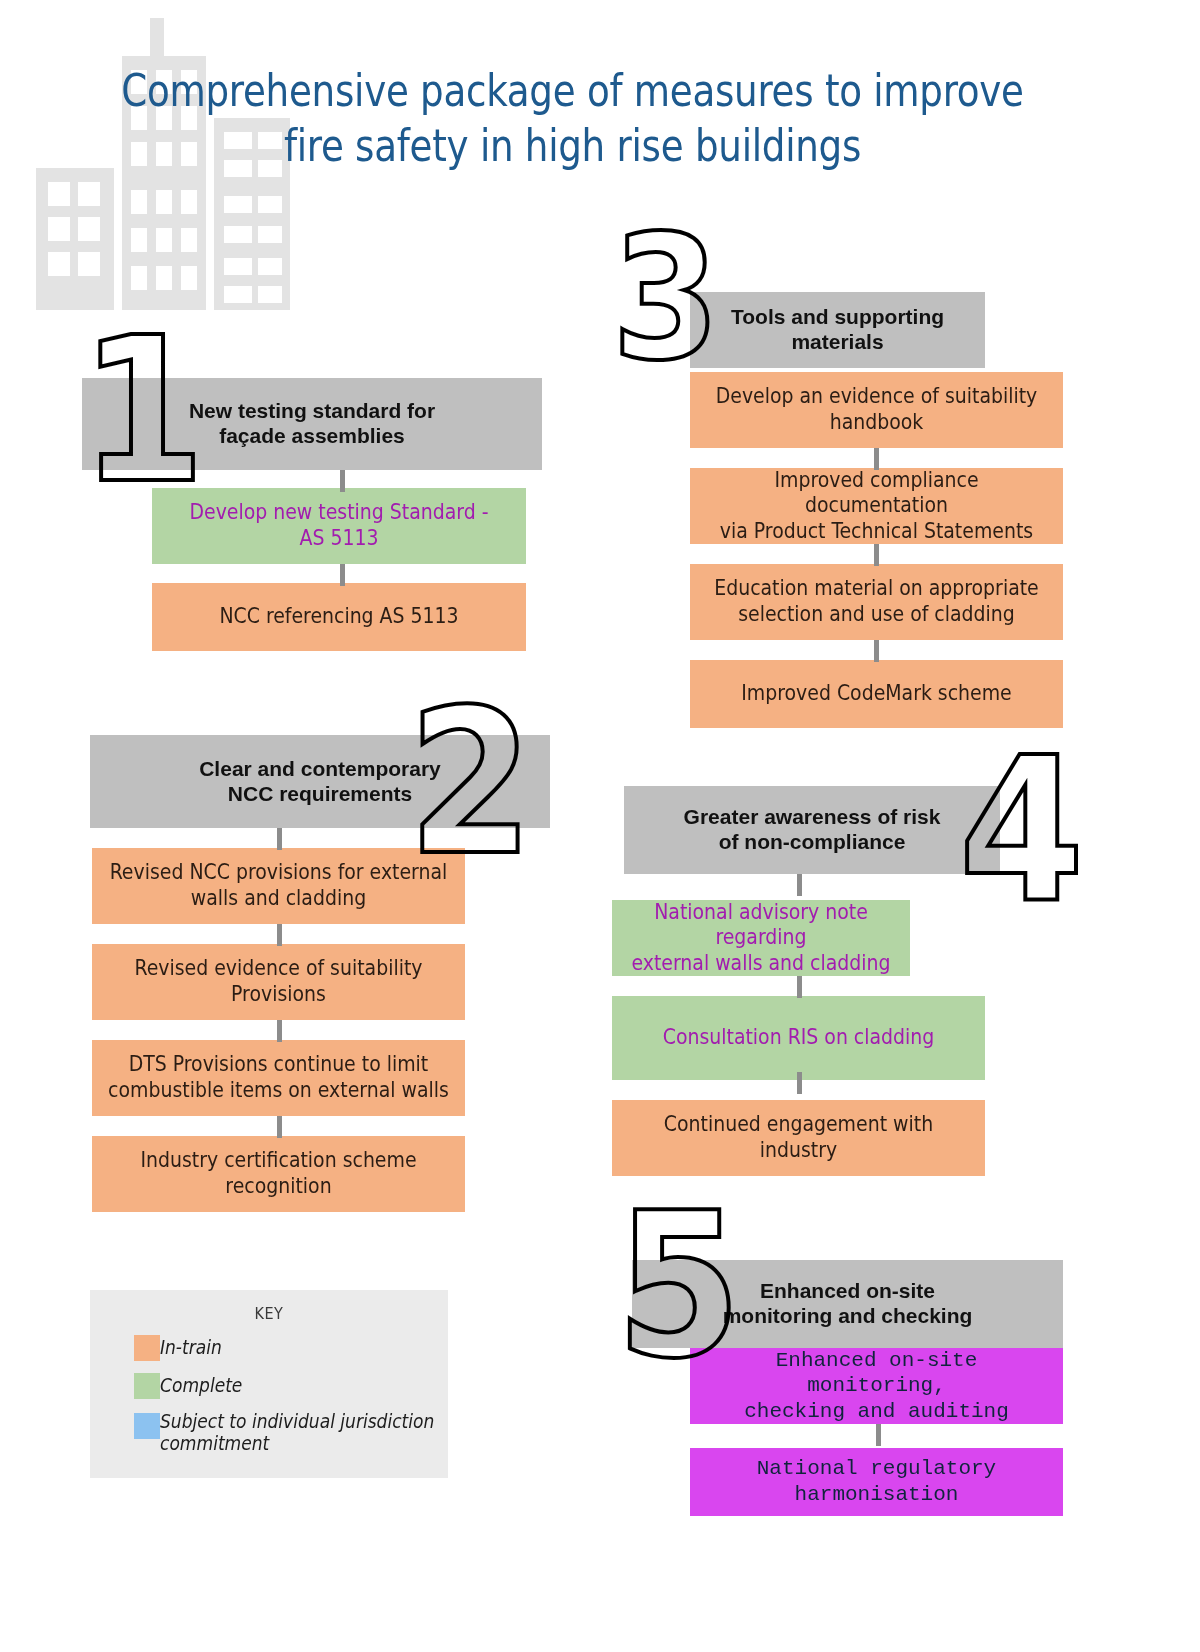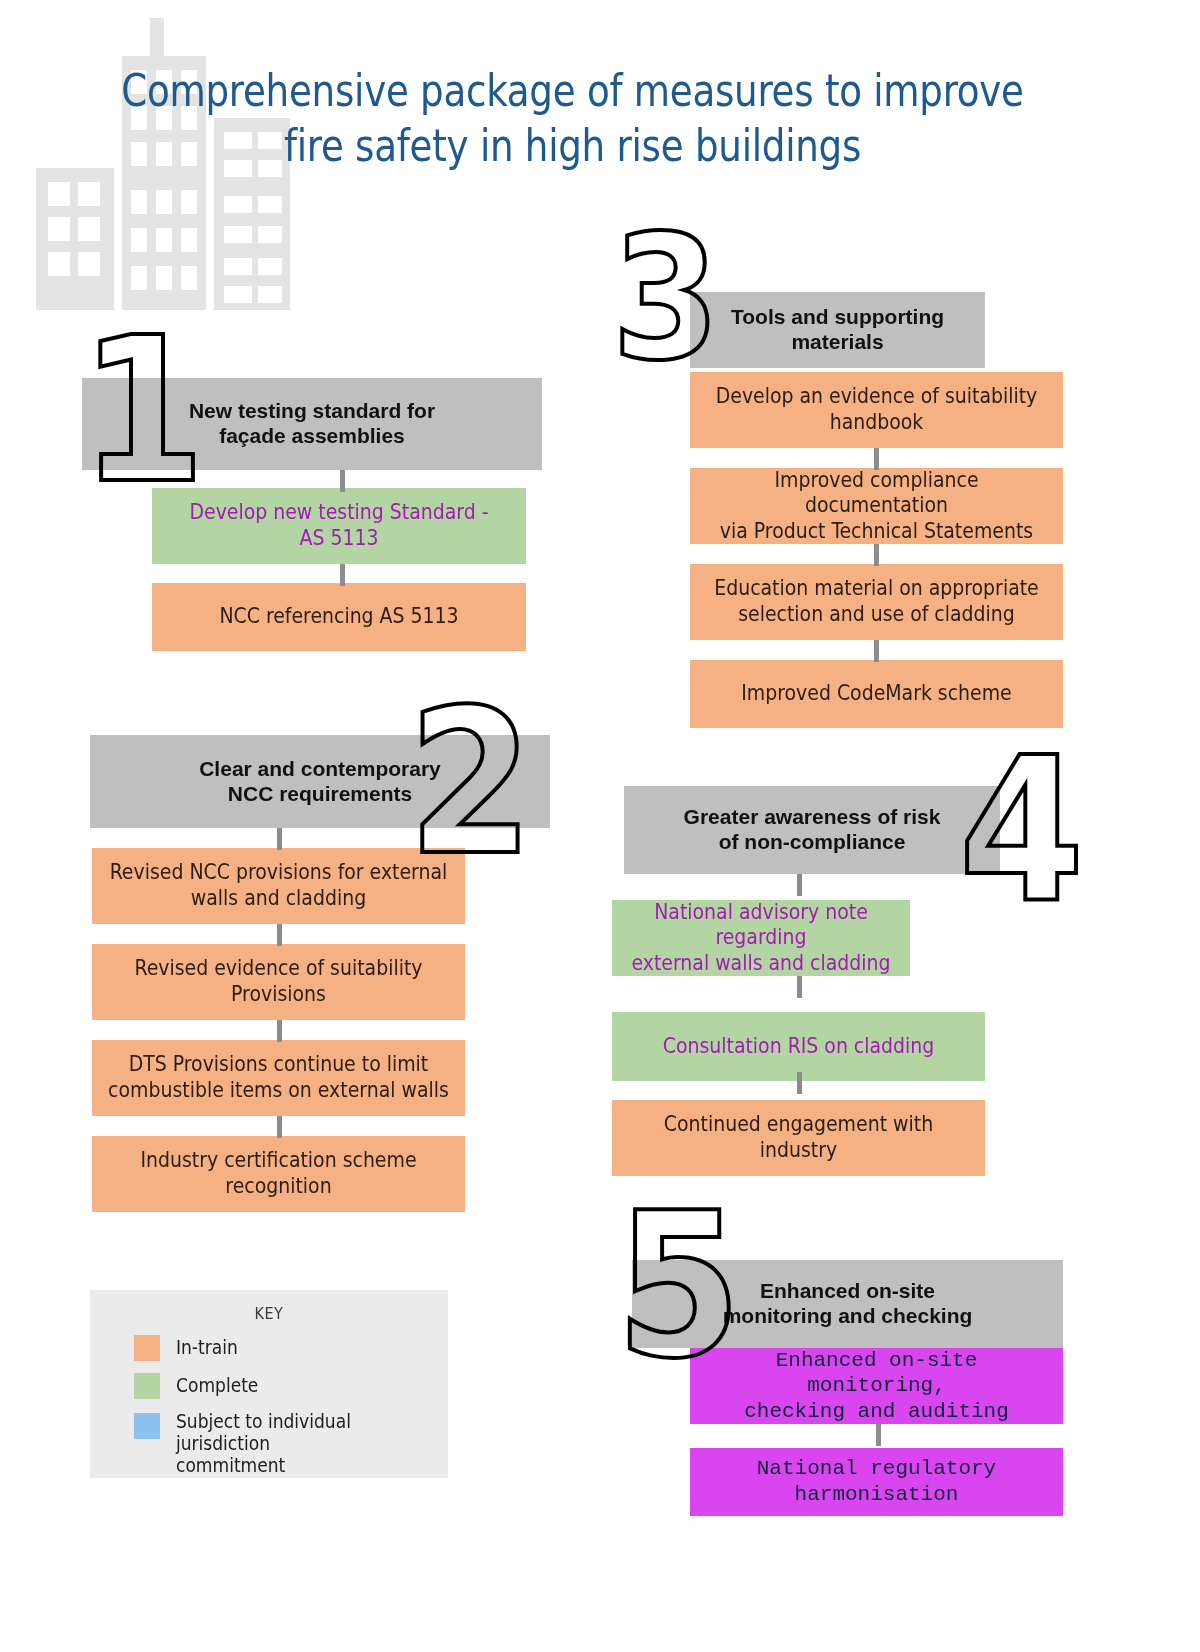--- a/index.html
+++ b/index.html
@@ -76,24 +76,24 @@
     text-align: center;
     font-family: "DejaVu Sans Condensed", "Liberation Sans Narrow", "Liberation Sans", sans-serif;
     font-size: 16px; color: #3a3a3a; letter-spacing: 0.5px;
   }
   .keyrow { display: flex; align-items: center; margin: 12px 0 0 44px; }
   .keysw { width: 26px; height: 26px; flex: 0 0 26px; }
   .keysw.orange { background: #f5b183; }
   .keysw.green  { background: #b3d5a4; }
   .keysw.blue   { background: #8cc2f0; }
   .keylbl {
-    margin-left: 16px;
     font-family: "DejaVu Sans Condensed", "Liberation Sans Narrow", "Liberation Sans", sans-serif;
     font-size: 19px; line-height: 1.15; color: #1d1d1d;
     white-space: pre-line;
+    font-style: italic;
   }
   .keyrow.tall { align-items: flex-start; }
   .keyrow.tall .keysw { margin-top: 2px; }
 </style>
 </head>
 <body>
 
 <svg id="buildings" viewBox="0 0 360 320" xmlns="http://www.w3.org/2000/svg">
   <g fill="#e3e3e3">
 
@@ -208,21 +208,21 @@
     </svg>
 </div>
 
 <div class="sec" style="left:612px; top:786px; width:388px;">
   <div class="hdr" style="position:absolute; left:12px; top:0px; width:376px; height:88px;">Greater awareness of risk
 of non-compliance</div>
   <div class="conn" style="left:185px; top:88px; height:22px;"></div>
   <div class="item green" style="position:absolute; left:0px; top:114px; width:298px; height:76px;">National advisory note regarding
 external walls and cladding</div>
   <div class="conn" style="left:185px; top:190px; height:22px;"></div>
-  <div class="item green" style="position:absolute; left:0px; top:210px; width:373px; height:69px;margin-top:16px;">Consultation RIS on cladding</div>
+  <div class="item green" style="position:absolute; left:0px; top:210px; width:373px; height:84px;">Consultation RIS on cladding</div>
   <div class="conn" style="left:185px; top:286px; height:22px;"></div>
   <div class="item orange" style="position:absolute; left:0px; top:314px; width:373px; height:76px;">Continued engagement with
 industry</div>
 </div>
 <div class="numeral" style="left:955px; top:760px;">
   <svg width="140" height="160" viewBox="0 0 140 160">
       <text x="4" y="140">4</text>
     </svg>
 </div>
 

